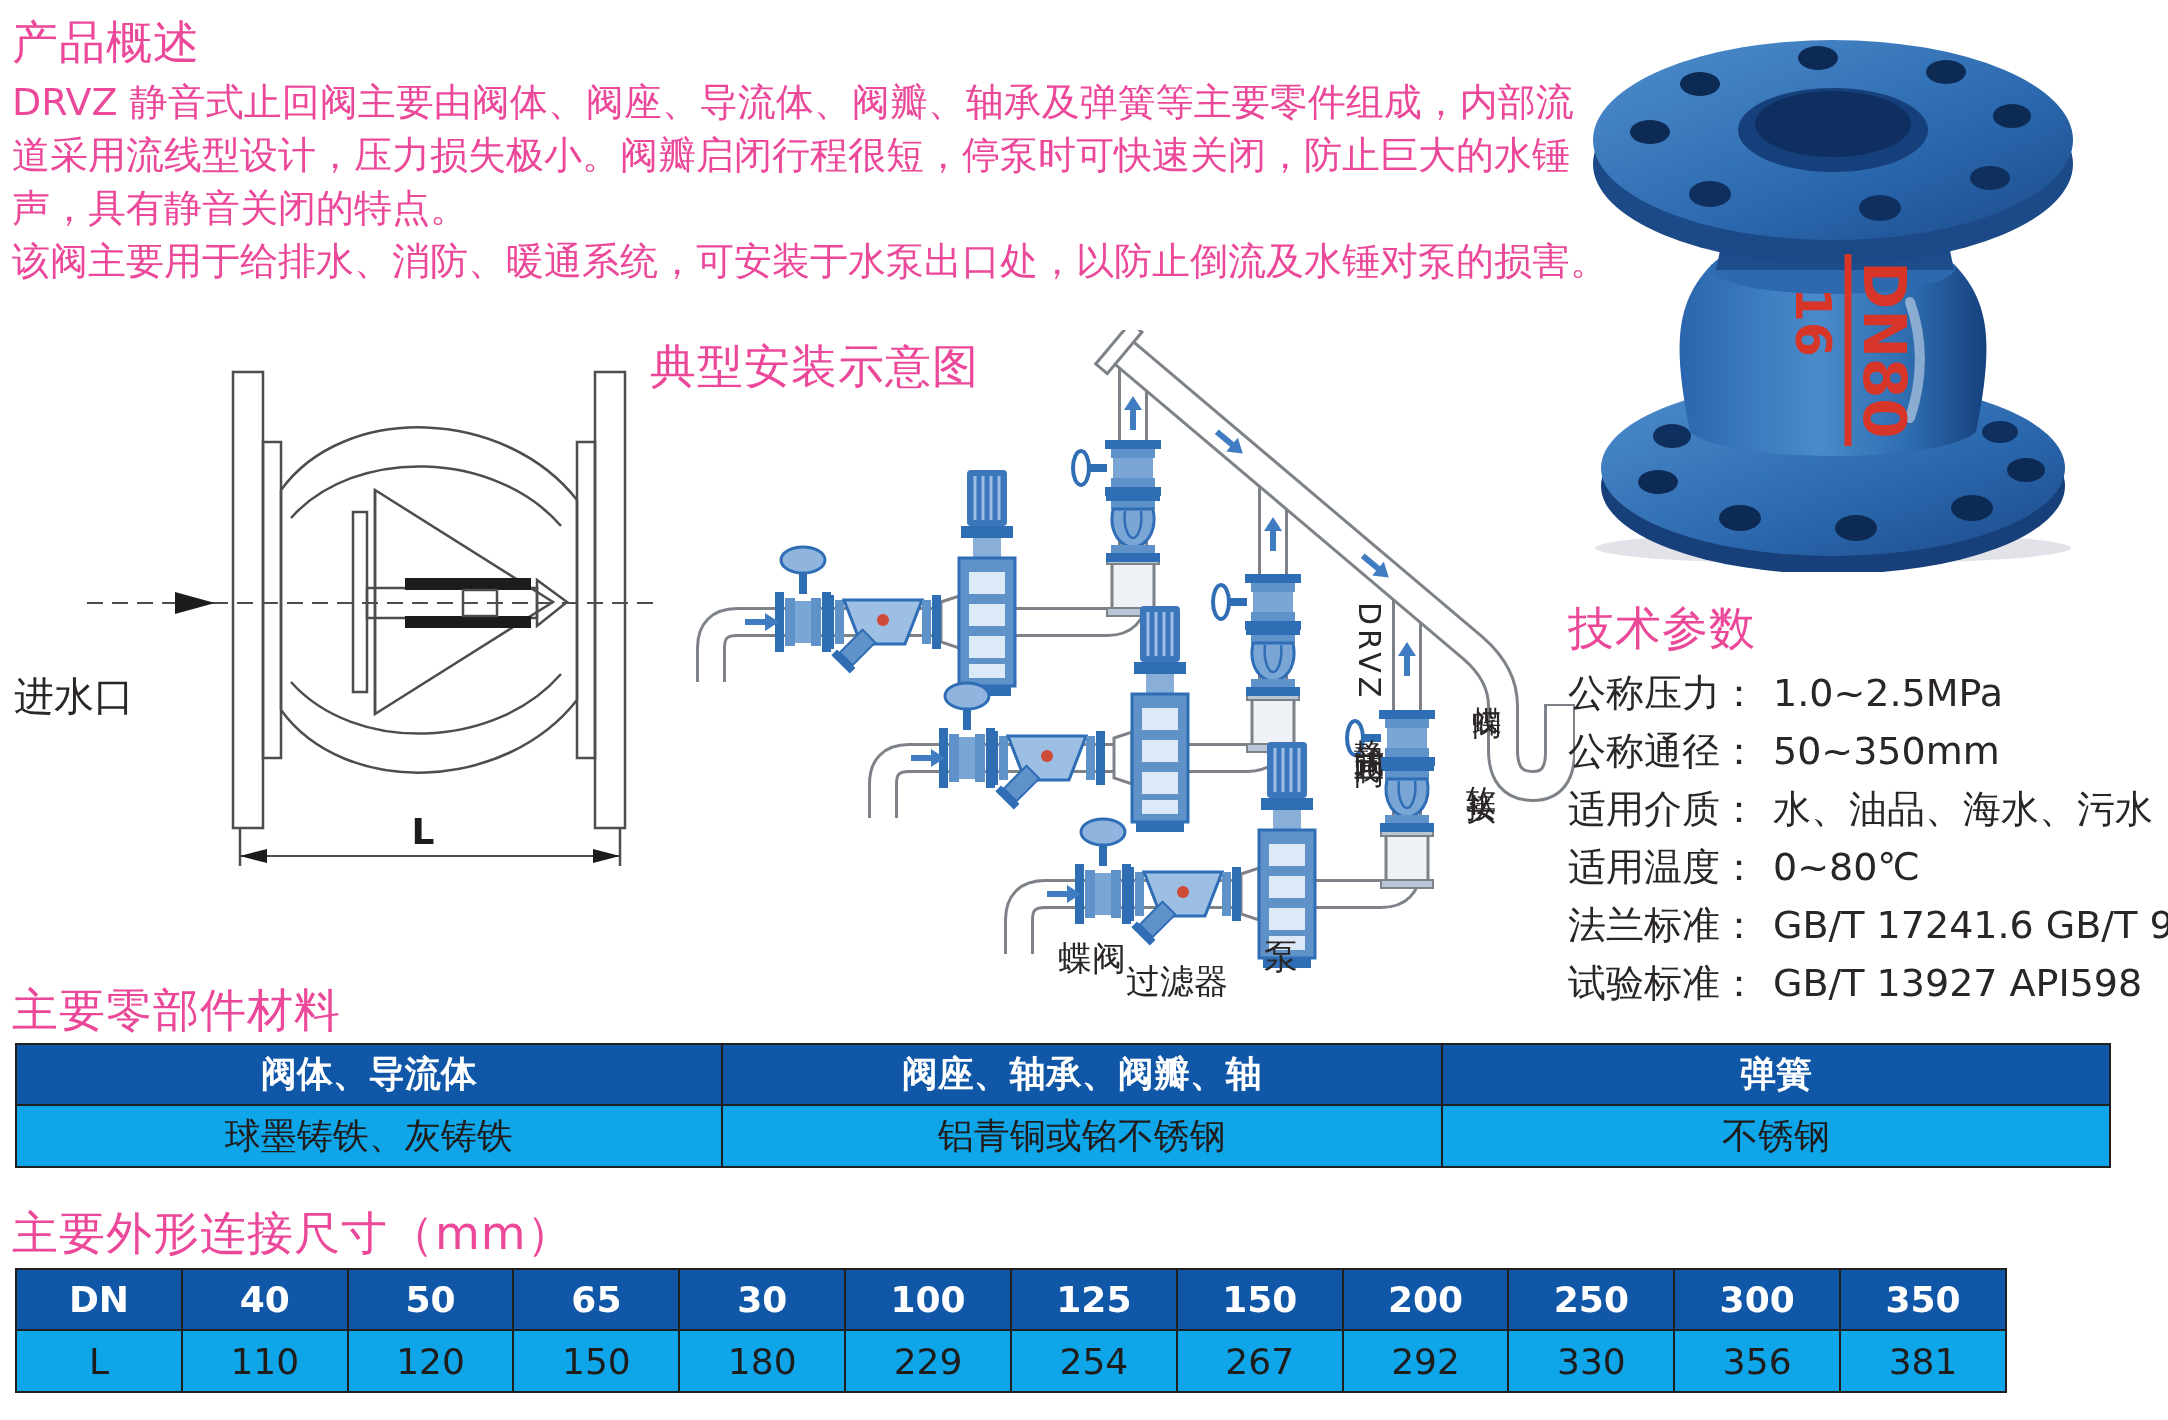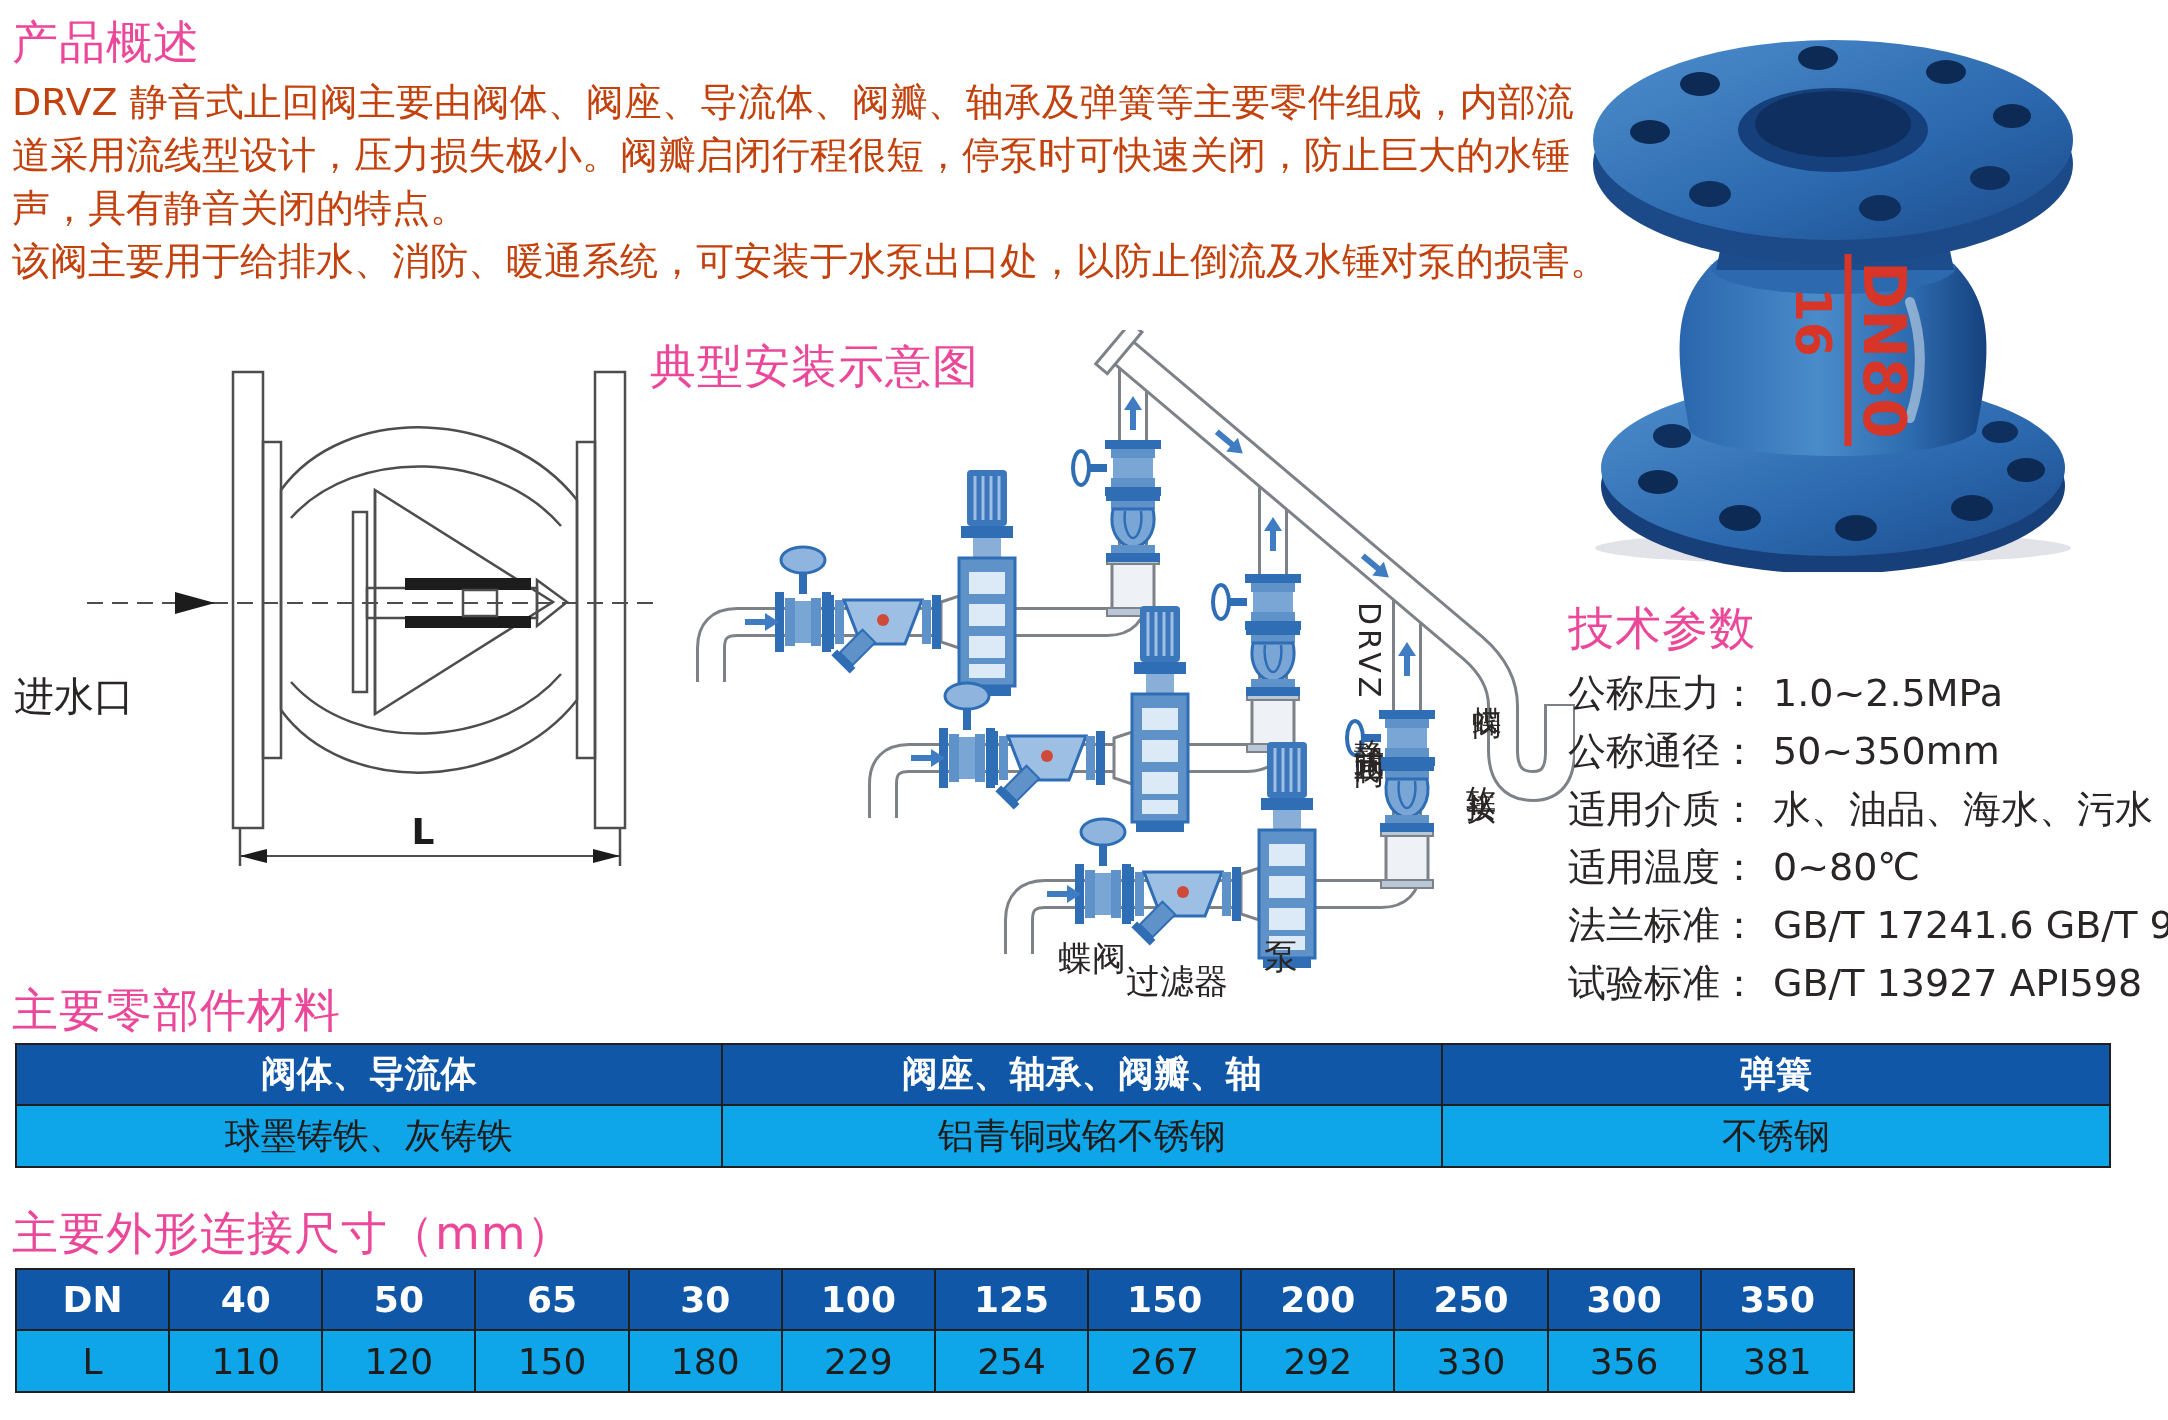--- a/index.html
+++ b/index.html
@@ -3,21 +3,21 @@
 <meta charset="utf-8">
 <style>
   html,body{margin:0;padding:0;}
   body{
     width:2168px;height:1420px;position:relative;background:#ffffff;
     font-family:"DejaVu Sans","Liberation Sans",sans-serif;color:#231f20;
     overflow:hidden;
   }
   .abs{position:absolute;}
   .sec-title{font-weight:400;font-size:46px;color:#ec4899;letter-spacing:1px;white-space:nowrap;}
-  .body-text{font-size:38px;line-height:53px;white-space:nowrap;color:#c2410c;}
+  .body-text{font-size:38px;line-height:53px;white-space:nowrap;color:#ec4899;}
   
   .param-row{display:flex;height:58px;align-items:center;font-size:38px;color:#2a2626;white-space:nowrap;}
   .param-label{width:205px;flex:0 0 auto;}
   .param-value{flex:0 0 auto;}
   
   table{border-collapse:collapse;table-layout:fixed;width:100%;}
   td,th{border:2px solid #1f1f1f;text-align:center;vertical-align:middle;
         font-size:36px;padding:0;overflow:hidden;white-space:nowrap;}
   .hdr-row td{background:#1157a8;color:#ffffff;height:59px;font-weight:700;}
   .data-row td{background:#0ea5e9;color:#1f1c1c;height:60px;}
@@ -328,21 +328,21 @@
     <tr class="data-row">
       <td>球墨铸铁、灰铸铁</td>
       <td>铝青铜或铭不锈钢</td>
       <td>不锈钢</td>
     </tr>
   </tbody>
     </table>
 </div>
 
 <div class="abs sec-title" style="left:12px;top:1203px;">主要外形连接尺寸（mm）</div>
-<div class="abs" style="left:15px;top:1268px;width:1840px;">
+<div class="abs" style="left:15px;top:1268px;width:1992px;">
   <table>
     <tbody>
         <tr class="hdr-row">
       <td>DN</td>
       <td>40</td>
       <td>50</td>
       <td>65</td>
       <td>30</td>
       <td>100</td>
       <td>125</td>

